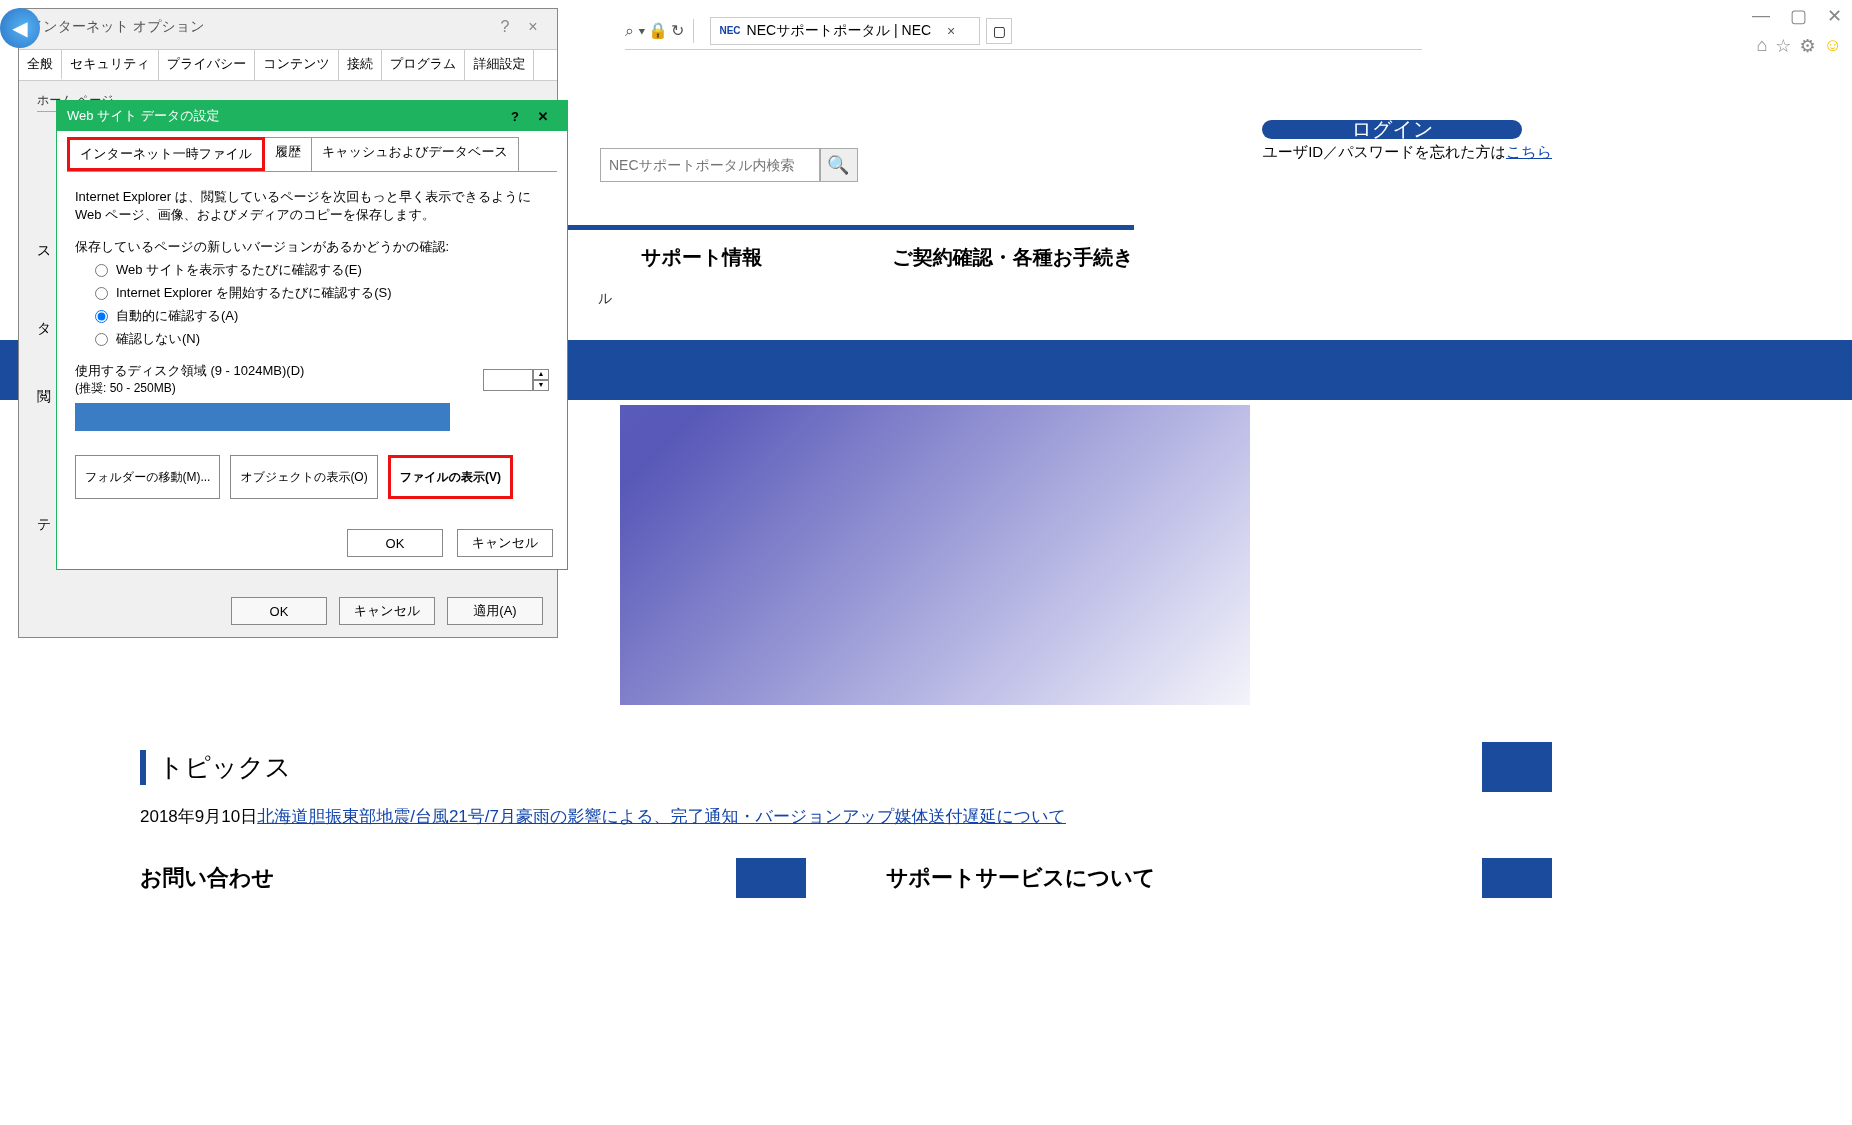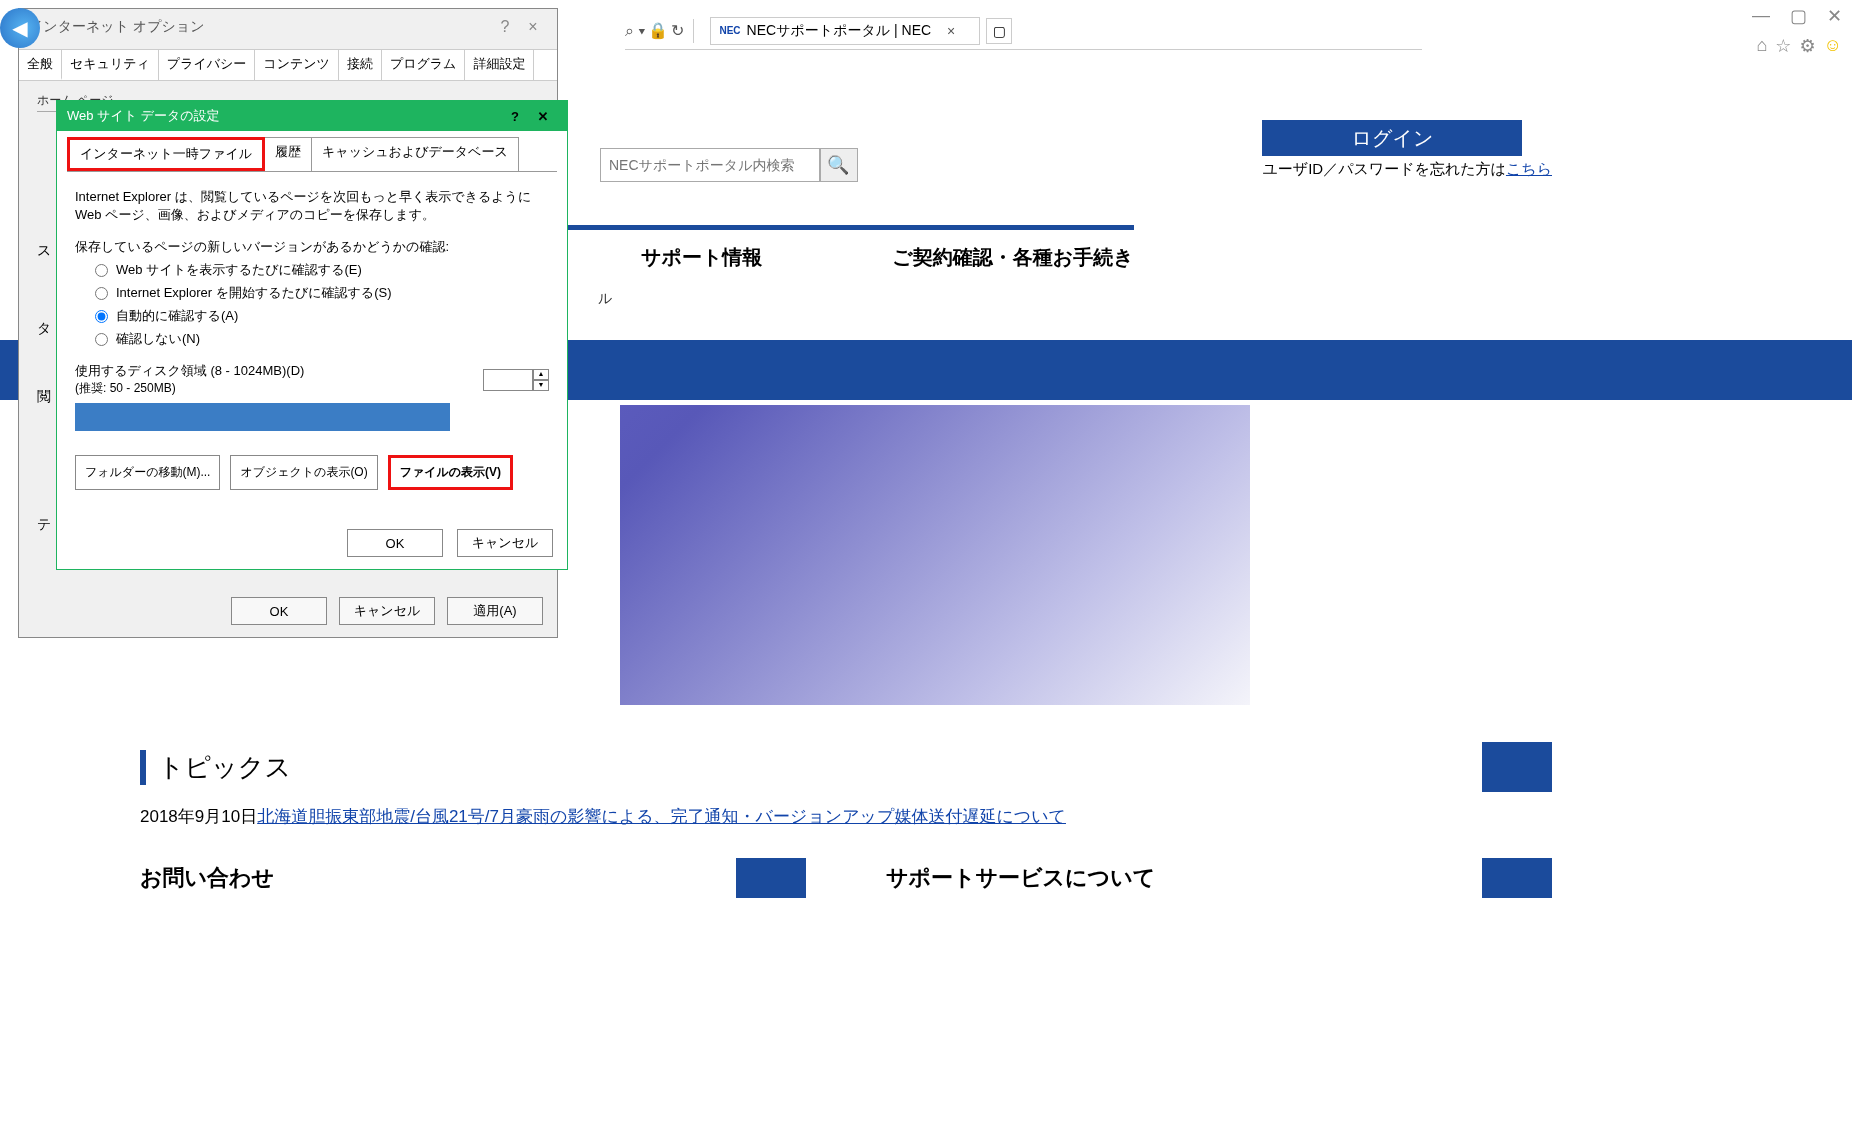--- a/index.html
+++ b/index.html
@@ -14,21 +14,21 @@
     .tabstrip { position:absolute; top:12px; left:625px; right:430px; height:38px; border-bottom:1px solid #ccc; display:flex; align-items:center; }
     .addr-controls { display:flex; align-items:center; gap:3px; padding-right:10px; color:#555; font-size:16px; }
     .addr-controls .divider { width:1px; height:24px; background:#ccc; margin:0 6px; }
     .tab { border:1px solid #ccc; background:#fff; padding:4px 24px 4px 8px; display:flex; align-items:center; gap:6px; font-size:14px; }
     .tab .nec-logo { color:#14a; font-size:10px; font-weight:bold; }
     .tab .close-x { color:#555; margin-left:10px; }
     .newtab-btn { border:1px solid #ccc; width:26px; height:26px; margin-left:6px; display:flex; align-items:center; justify-content:center; }
     
     .page { position:absolute; top:60px; left:0; right:0; bottom:0; }
     .login-area { position:absolute; top:60px; right:300px; }
-    .login-btn { background:#1b4b9c; color:#fff; width:260px; height:36px; display:flex; align-items:center; justify-content:center; font-size:20px; }
+    .login-btn { background:#1b4b9c; color:#fff; width:260px; height:19px; display:flex; align-items:center; justify-content:center; font-size:20px;border-radius:15px; }
     .forgot { margin-top:4px; font-size:15px; }
     .forgot a { color:#14a; text-decoration:underline; }
     .searchbox { position:absolute; top:88px; left:600px; display:flex; }
     .searchbox input { width:220px; height:34px; border:1px solid #aaa; padding:0 8px; font-size:14px; color:#666; }
     .searchbox .sbtn { width:38px; height:34px; border:1px solid #aaa; background:#eee; display:flex; align-items:center; justify-content:center; font-size:18px; }
     .nav-menu { position:absolute; top:165px; left:470px; height:60px; border-top:5px solid #1b4b9c; display:flex; align-items:center; gap:130px; font-size:20px; font-weight:bold; }
     .bluebar { position:absolute; top:280px; left:0; right:0; height:60px; background:#1b4b9c; z-index:-1; }
     .hero { position:absolute; top:345px; left:140px; width:1110px; height:300px; background:linear-gradient(135deg,#6a6ad4 0%,#5858b8 40%,#c0c0e8 80%,#f4f4fa 100%); z-index:-1; }
     .hero-left { position:absolute; top:345px; left:140px; width:480px; height:310px; background:#fff; }
     .section-wrap { position:absolute; top:690px; left:140px; right:300px; }
@@ -65,21 +65,21 @@
     .wd-body { border-top:1px solid #999; margin:0 10px; padding:16px 8px; font-size:13px; }
     .radio-row { display:flex; align-items:center; gap:8px; margin:5px 0 5px 20px; }
     .radio-row input { }
     .disk-row { display:flex; align-items:center; margin-top:14px; }
     .disk-row .spin { margin-left:auto; display:flex; }
     .disk-row .spin input { width:50px; height:22px; border:1px solid #888; text-align:right; padding-right:4px; }
     .spin .arrows { display:flex; flex-direction:column; }
     .spin .arrows span { width:16px; height:11px; border:1px solid #888; font-size:7px; line-height:7px; text-align:center; }
     .loc-bar { width:375px; height:28px; background:#3b7dc5; margin-top:6px; }
     .wd-actions { display:flex; gap:10px; margin-top:24px; }
-    .wd-actions button { height:35px; border:1px solid #888; background:#fff; font-size:12px; padding:0 9px; }
+    .wd-actions button { height:44px; border:1px solid #888; background:#fff; font-size:12px; padding:0 9px; }
     .wd-actions .red { border:3px solid #e11;font-weight:bold; }
     .wd-footer { position:absolute; bottom:12px; right:14px; display:flex; gap:14px; }
     .wd-footer button { width:96px; height:28px; border:1px solid #888; background:#fff; font-size:13px; }
     .back-arc { position:absolute; top:8px; left:0; width:40px; height:40px; border-radius:50%; background:radial-gradient(circle at 60% 50%,#56b3f1,#2a73c8); color:#fff; font-size:20px; display:flex; align-items:center; justify-content:center; z-index:5; }
   </style>
 </head>
 <body>
 
 <div class="back-arc">◀</div>
 
@@ -216,21 +216,21 @@
     <div class="radio-row">
         <input type="radio" name="v" checked="" style="">
         <span>自動的に確認する(A)</span>
       </div>
     <div class="radio-row">
         <input type="radio" name="v" style="">
         <span>確認しない(N)</span>
       </div>
     <div class="disk-row">
       <div>
-        <div>使用するディスク領域 (8 - 1024MB)(D)</div>
+        <div>使用するディスク領域 (9 - 1024MB)(D)</div>
         <div style="font-size:12px;">(推奨: 50 - 250MB)</div>
       </div>
       <div class="spin">
         <input type="text" value="" style="">
         <div class="arrows">
           <span>▲</span>
           <span>▼</span>
         </div>
       </div>
     </div>

